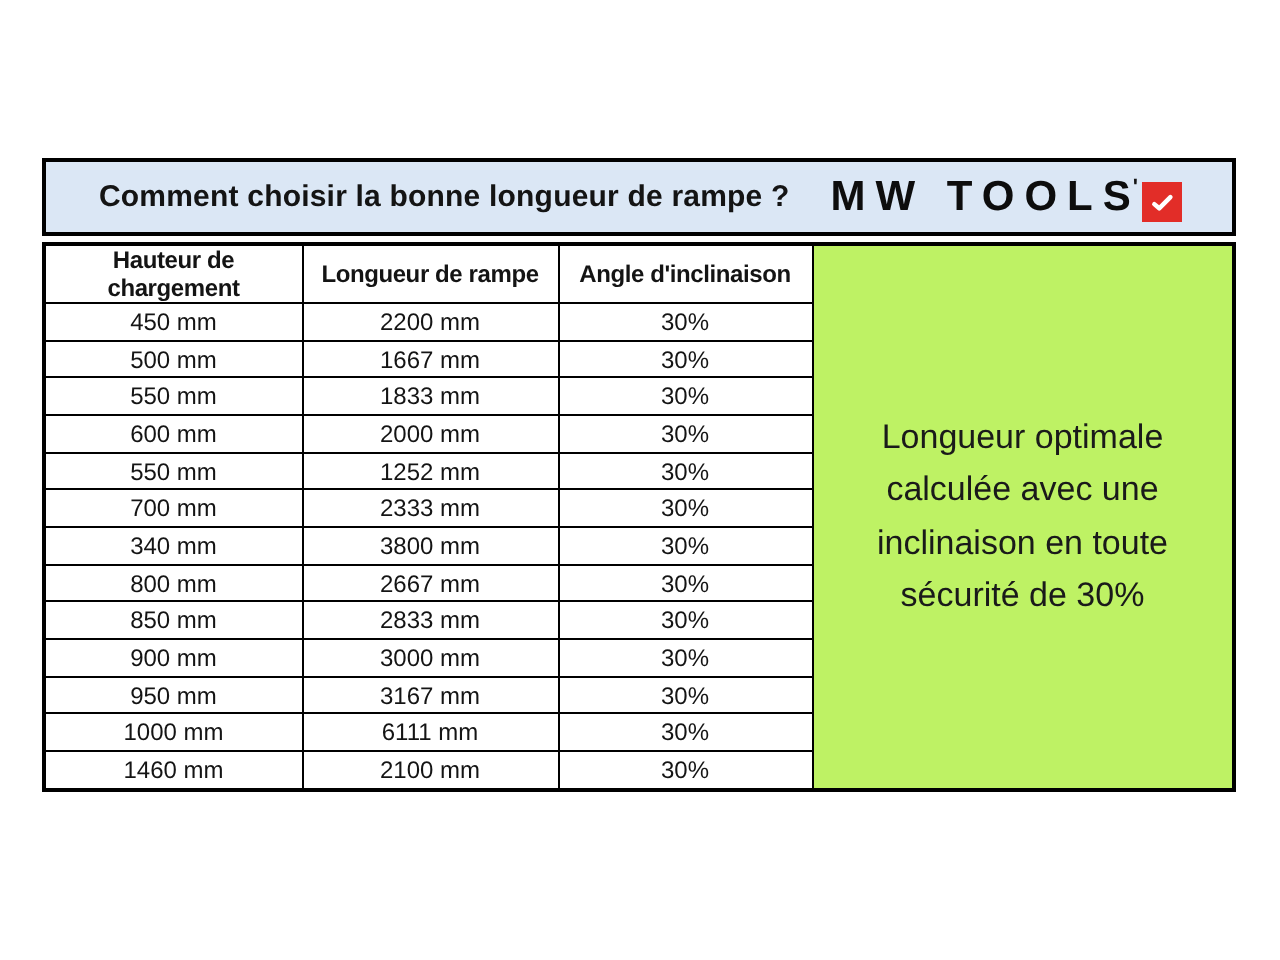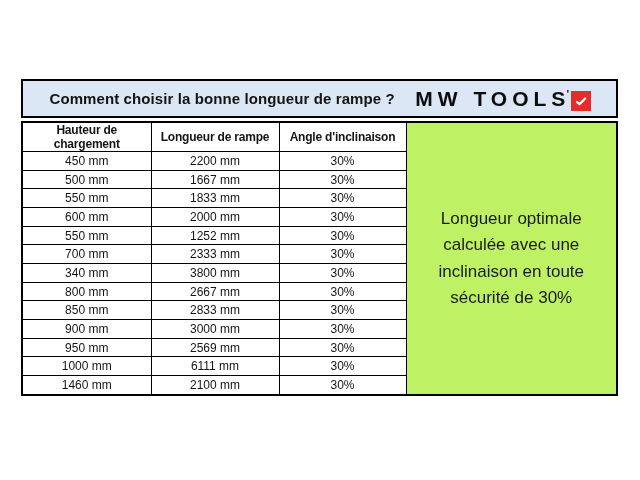--- a/index.html
+++ b/index.html
@@ -201,21 +201,21 @@
   </tr>
 
   <tr>
     <td>900 mm</td>
     <td>3000 mm</td>
     <td>30%</td>
   </tr>
 
   <tr>
     <td>950 mm</td>
-    <td>2569 mm</td>
+    <td>3167 mm</td>
     <td>30%</td>
   </tr>
 
   <tr>
     <td>1000 mm</td>
     <td>6111 mm</td>
     <td>30%</td>
   </tr>
 
   <tr>

